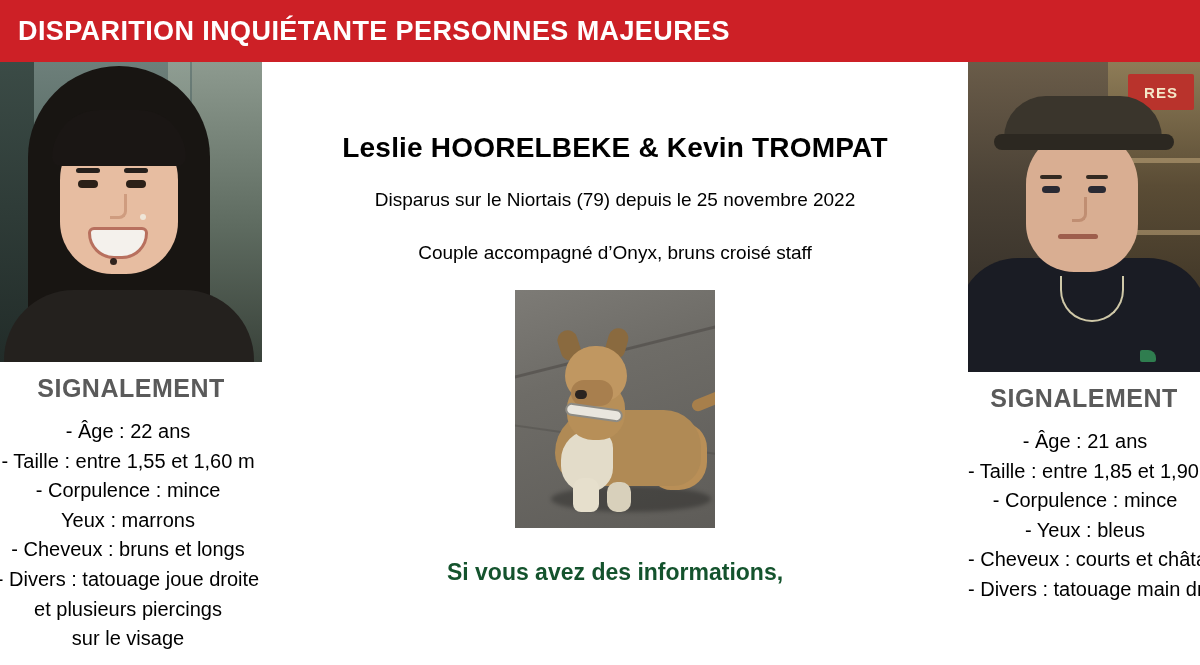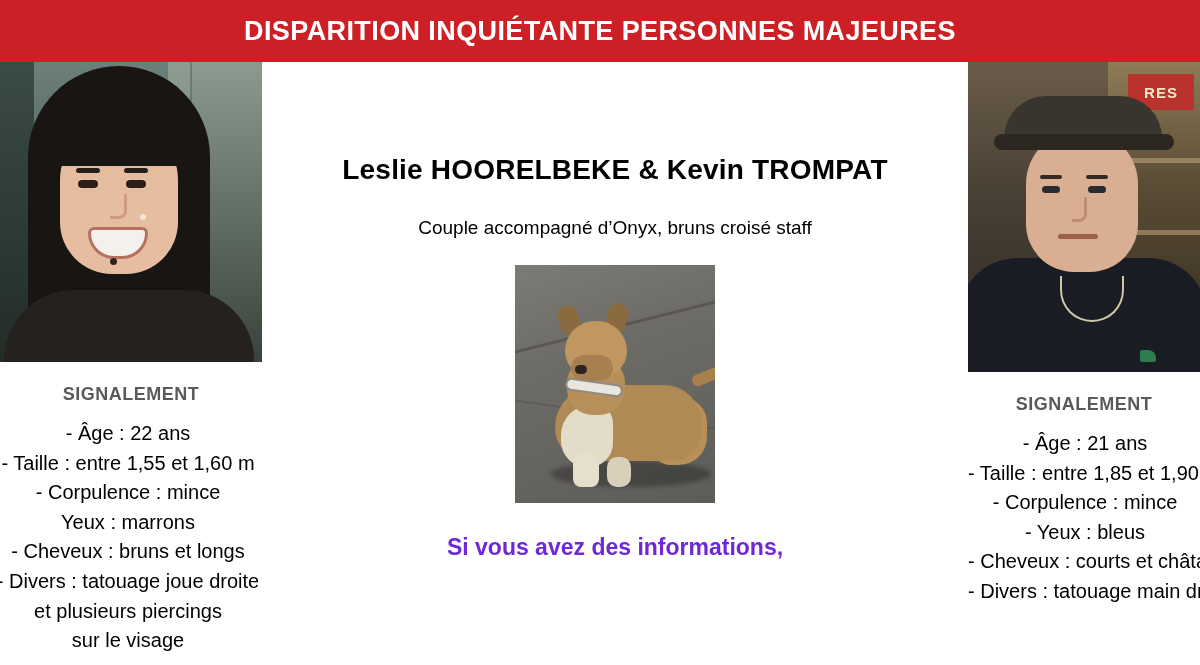--- a/index.html
+++ b/index.html
@@ -16,22 +16,23 @@
     position: relative;
   }
 
   
   .banner {
     width: 1200px;
     height: 62px;
     background: #cd2026;
     display: flex;
     align-items: center;
-    justify-content: center;
+    justify-content: flex-start;
     box-sizing: border-box;
+    padding-left: 18px;
   }
   .banner-title {
     color: #ffffff;
     font-size: 27px;
     font-weight: bold;
     letter-spacing: 0.4px;
     text-align: center;
     line-height: 1;
   }
 
@@ -207,42 +208,42 @@
     position: absolute; left: 92px; top: 214px; width: 60px; height: 44px;
     border: 2px solid #cfc8a8; border-top: none; border-radius: 0 0 32px 32px;
   }
   .ph-right-logo {
     position: absolute; left: 172px; top: 288px; width: 16px; height: 12px;
     background: #2f7d4f; border-radius: 2px 8px 2px 2px;
   }
 
   
   .signalement-title {
-    font-size: 18px;
+    font-size: 25px;
     font-weight: bold;
     color: #5a5a5a;
     text-align: center;
-    margin-top: 22px;
+    margin-top: 12px;
     letter-spacing: 0.5px;
   }
   .details {
     margin-top: 14px;
     font-size: 20px;
     line-height: 1.48;
     text-align: center;
     white-space: nowrap;
   }
   .col-left .details { margin-left: -6px; }
   .col-right .details { margin-right: -2px; }
 
   
   .names {
     font-size: 28px;
     font-weight: bold;
-    margin-top: 92px;
+    margin-top: 70px;
     letter-spacing: 0.2px;
   }
   .subline {
     font-size: 19px;
     margin-top: 25px;
   }
   .subline2 {
     font-size: 19px;
     margin-top: 31px;
   }
@@ -320,21 +321,21 @@
   .dog-tail {
     position: absolute; left: 176px; top: 104px; width: 40px; height: 12px;
     background: #a77f4b; border-radius: 8px; transform: rotate(-22deg);
   }
   .dog-shadow {
     position: absolute; left: 36px; top: 196px; width: 160px; height: 26px;
     background: rgba(0,0,0,.28); border-radius: 50%; filter: blur(2px);
   }
 
   .appeal {
-    color: #6d28d9;
+    color: #14532d;
     font-weight: bold;
     font-size: 23px;
     line-height: 1.42;
     margin-top: 28px;
   }
 </style>
 </head>
 <body>
 
 <div class="banner">
@@ -372,20 +373,21 @@
       <div>Yeux : marrons</div>
       <div>- Cheveux : bruns et longs</div>
       <div>- Divers : tatouage joue droite</div>
       <div>et plusieurs piercings</div>
       <div>sur le visage</div>
     </div>
   </div>
 
   <div class="col-center">
     <div class="names">Leslie HOORELBEKE &amp; Kevin TROMPAT</div>
+    <div class="subline">Disparus sur le Niortais (79) depuis le 25 novembre 2022</div>
     <div class="subline2">Couple accompagné d’Onyx, bruns croisé staff</div>
 
     <div class="dog-photo">
       <div class="dog-ground"></div>
       <div class="dog-crack"></div>
       <div class="dog-crack2"></div>
       <div class="dog-shadow"></div>
       <div class="dog-tail"></div>
       <div class="dog-hind"></div>
       <div class="dog-body"></div>

